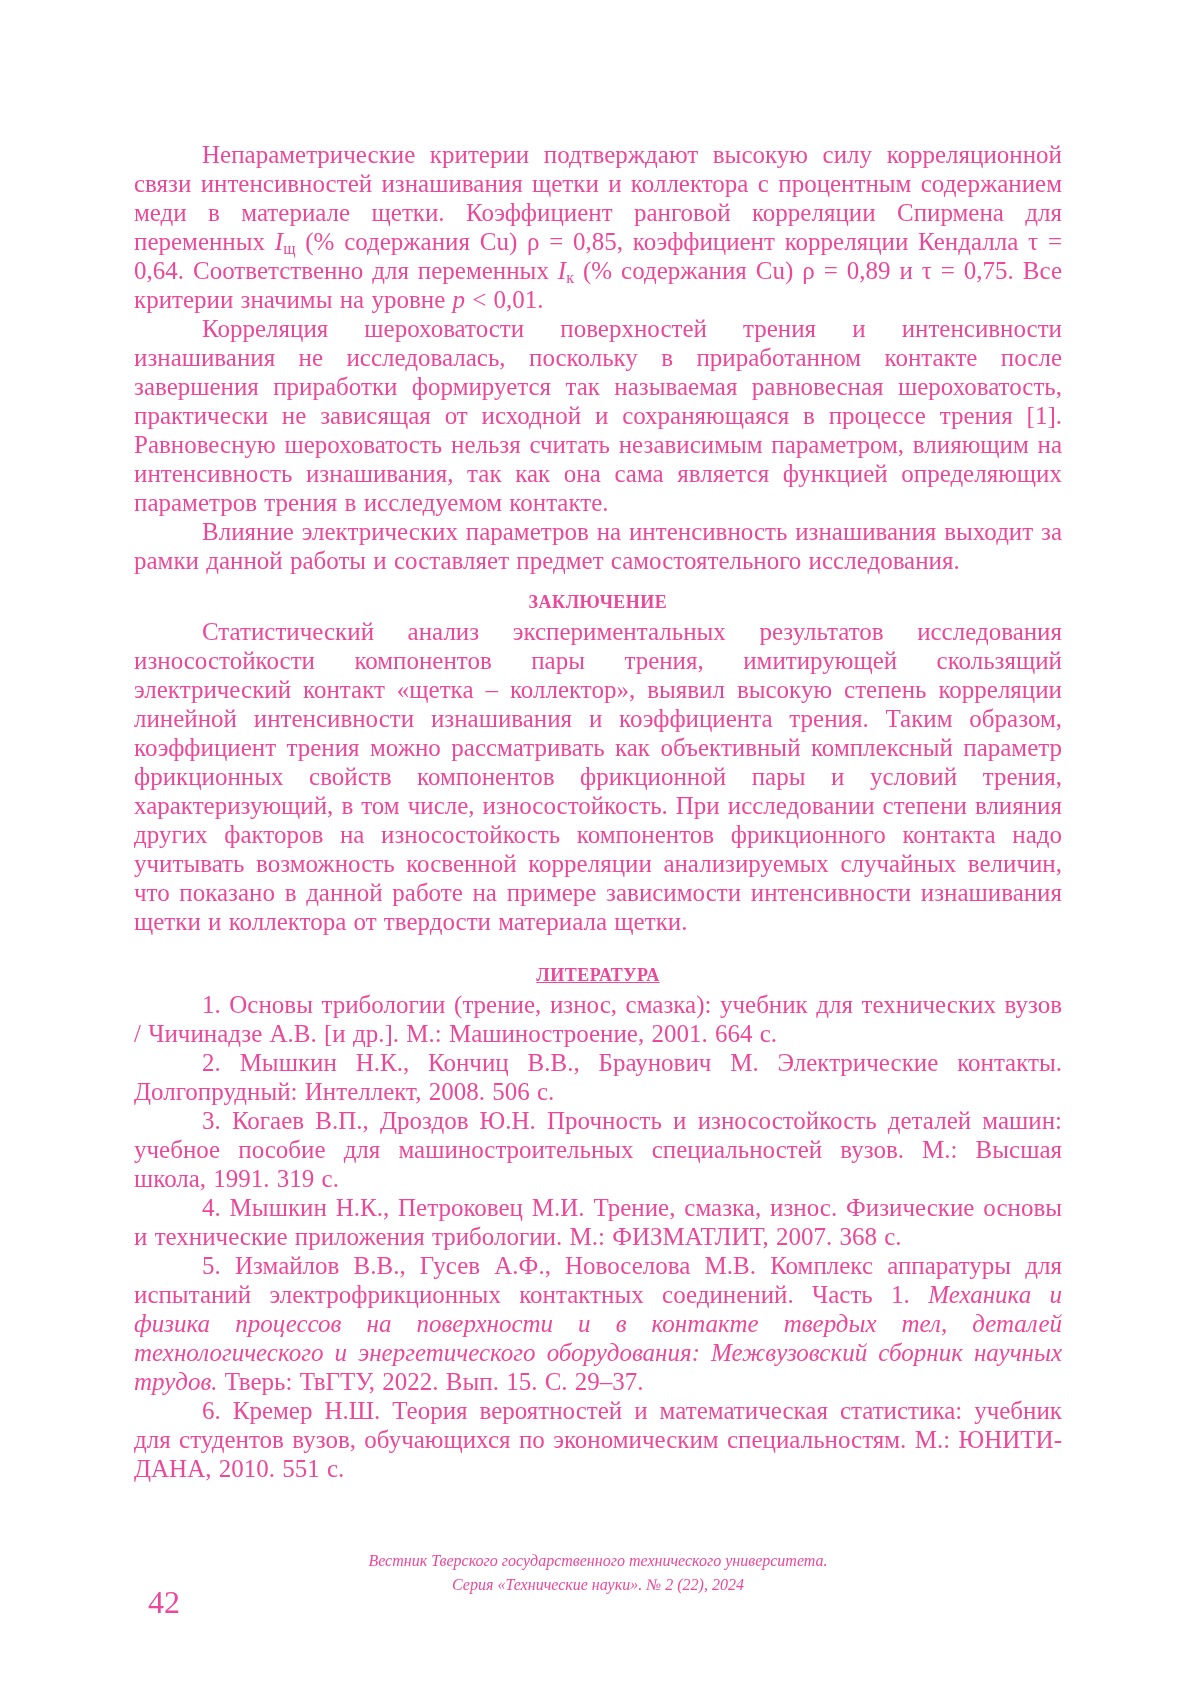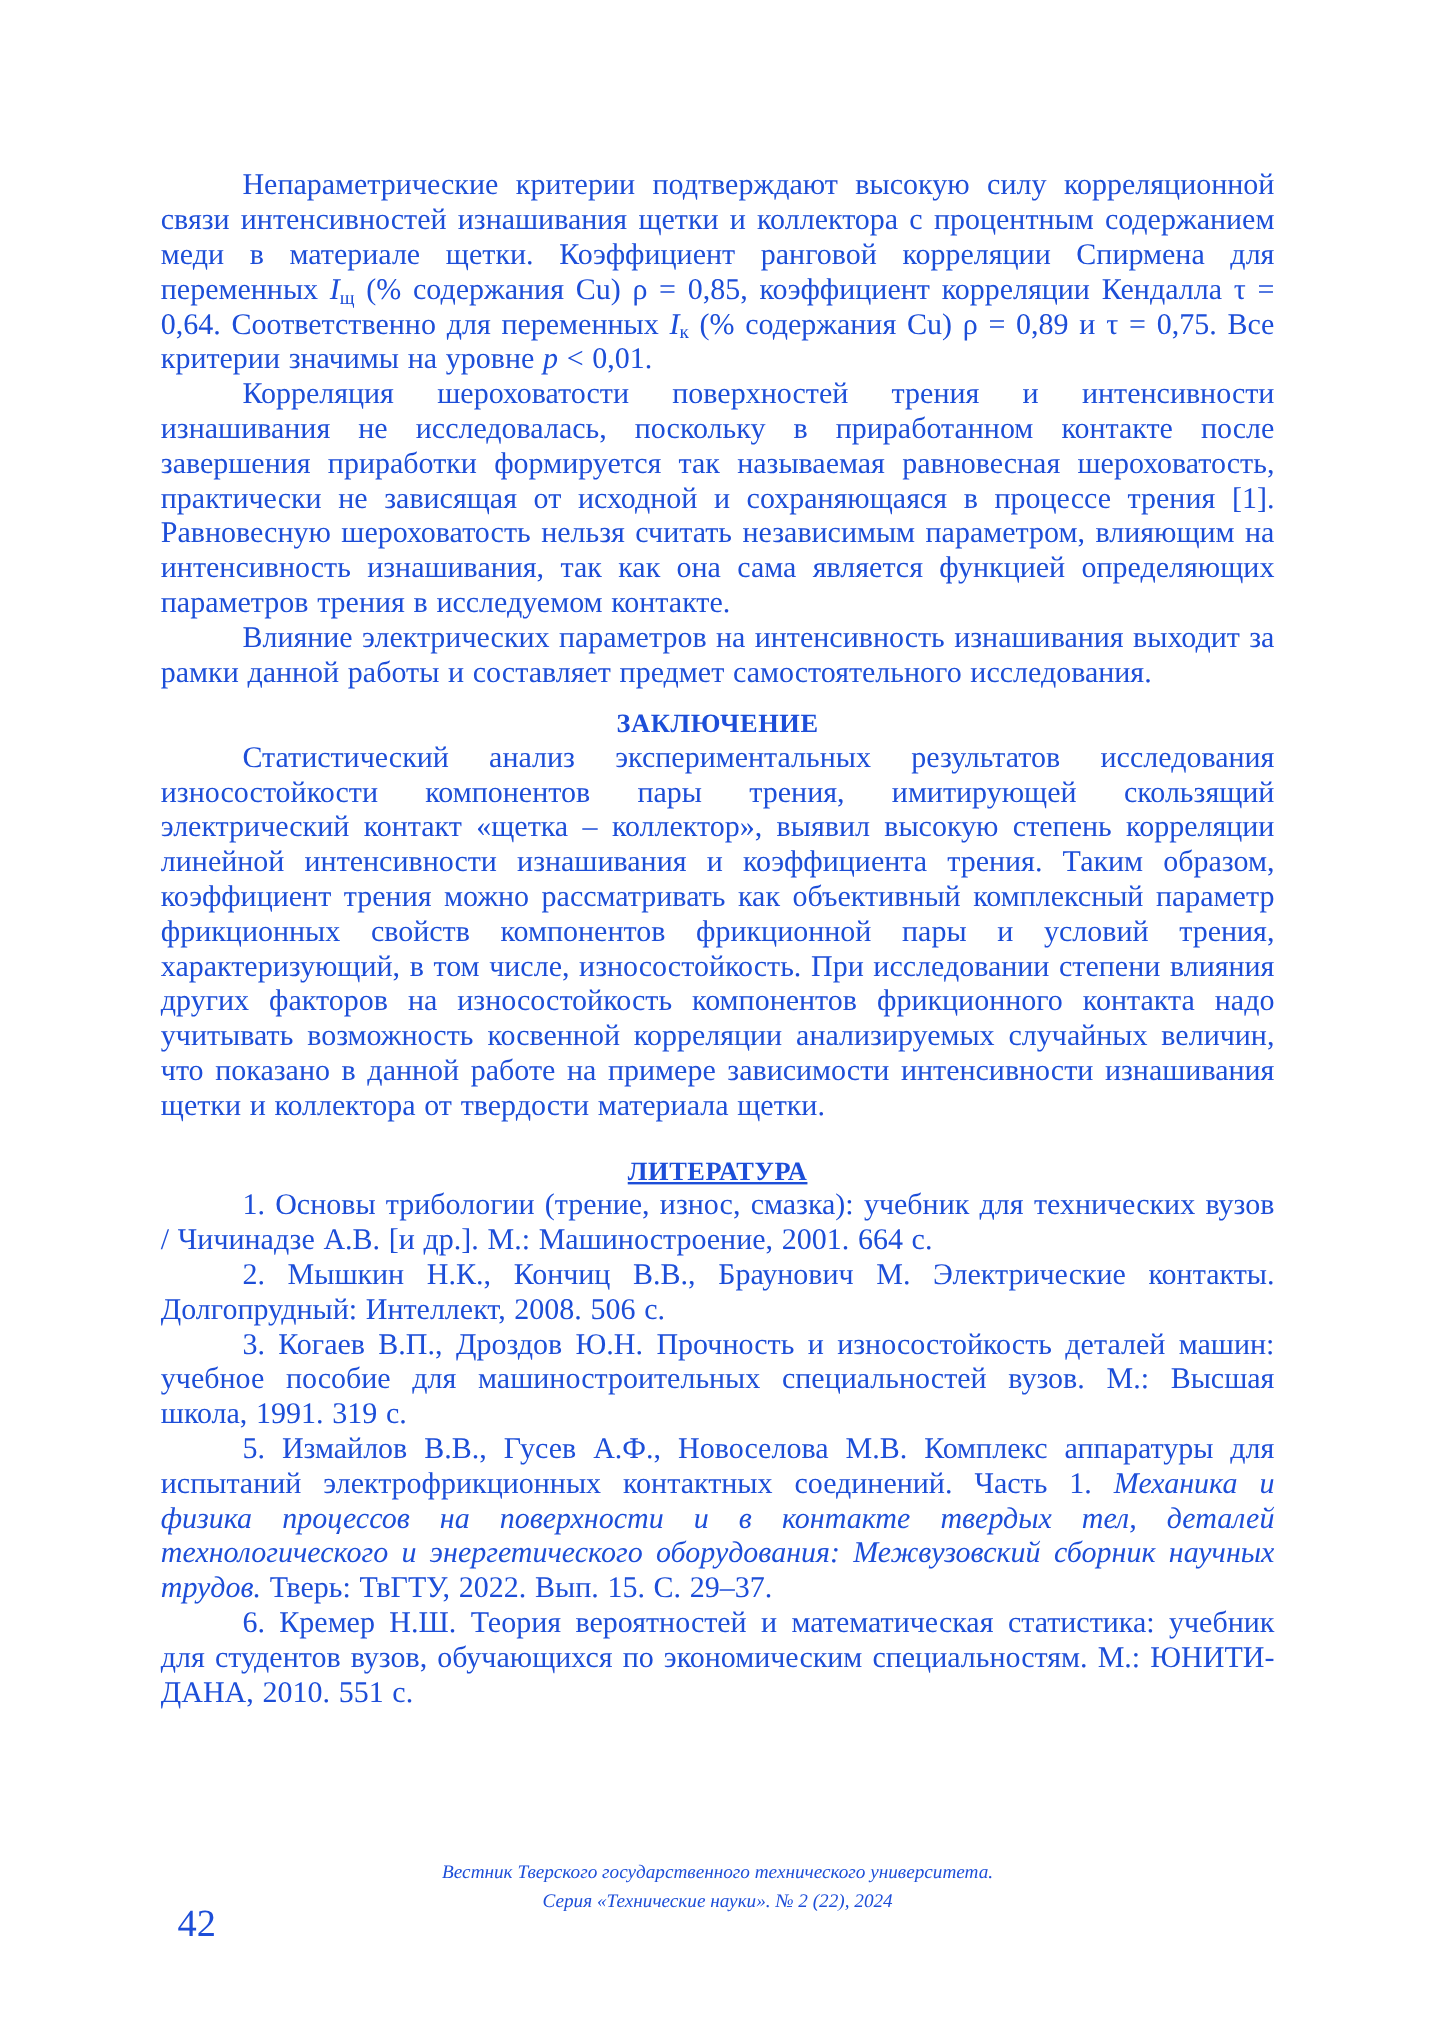--- a/index.html
+++ b/index.html
@@ -5,21 +5,21 @@
   html, body {
     margin: 0;
     padding: 0;
     background: #ffffff;
   }
   .page {
     position: relative;
     width: 1200px;
     height: 1697px;
     background: #ffffff;
-    color: #1d4ed8;
+    color: #ec4899;
     font-family: "Liberation Serif", serif;
     overflow: hidden;
   }
   .content {
     position: absolute;
     left: 134px;
     top: 140px;
     width: 928px;
   }
   p.body {
@@ -31,21 +31,21 @@
     word-spacing: 1px;
   }
   .var { font-style: italic; }
   sub.varsub {
     font-size: 16px;
     line-height: 0;
     vertical-align: -4px;
   }
   h2.section-heading {
     margin: 13px 0 0 0;
-    font-size: 22px;
+    font-size: 18px;
     line-height: 29px;
     font-weight: bold;
     text-align: center;
     letter-spacing: 0.5px;
   }
   h2.section-heading.lit { margin-top: 25px; text-decoration: underline; }
   .ref-italic { font-style: italic; }
   .footer {
     position: absolute;
     left: 134px;
@@ -79,20 +79,21 @@
 
     <h2 class="section-heading">ЗАКЛЮЧЕНИЕ</h2>
 
     <p class="body">Статистический анализ экспериментальных результатов исследования износостойкости компонентов пары трения, имитирующей скользящий электрический контакт «щетка – коллектор», выявил высокую степень корреляции линейной интенсивности изнашивания и коэффициента трения. Таким образом, коэффициент трения можно рассматривать как объективный комплексный параметр фрикционных свойств компонентов фрикционной пары и условий трения, характеризующий, в том числе, износостойкость. При исследовании степени влияния других факторов на износостойкость компонентов фрикционного контакта надо учитывать возможность косвенной корреляции анализируемых случайных величин, что показано в данной работе на примере зависимости интенсивности изнашивания щетки и коллектора от твердости материала щетки.</p>
 
     <h2 class="section-heading lit">ЛИТЕРАТУРА</h2>
 
     <p class="body">1. Основы трибологии (трение, износ, смазка): учебник для технических вузов / Чичинадзе А.В. [и др.]. М.: Машиностроение, 2001. 664 с.</p>
     <p class="body">2. Мышкин Н.К., Кончиц В.В., Браунович М. Электрические контакты. Долгопрудный: Интеллект, 2008. 506 с.</p>
     <p class="body">3. Когаев В.П., Дроздов Ю.Н. Прочность и износостойкость деталей машин: учебное пособие для машиностроительных специальностей вузов. М.: Высшая школа, 1991. 319 с.</p>
+    <p class="body">4. Мышкин Н.К., Петроковец М.И. Трение, смазка, износ. Физические основы и технические приложения трибологии. М.: ФИЗМАТЛИТ, 2007. 368 с.</p>
 
     <p class="body"><span>5. Измайлов В.В., Гусев А.Ф., Новоселова М.В. Комплекс аппаратуры для испытаний электрофрикционных контактных соединений. Часть 1. </span><span class="ref-italic">Механика и физика процессов на поверхности и в контакте твердых тел, деталей технологического и энергетического оборудования: Межвузовский сборник научных трудов.</span><span> Тверь: ТвГТУ, 2022. Вып. 15. С. 29–37.</span></p>
 
     <p class="body">6. Кремер Н.Ш. Теория вероятностей и математическая статистика: учебник для студентов вузов, обучающихся по экономическим специальностям. М.: ЮНИТИ-ДАНА, 2010. 551 с.</p>
 
   </div>
 
   <div class="footer">
     <div>Вестник Тверского государственного технического университета.</div>
     <div>Серия «Технические науки». № 2 (22), 2024</div>

